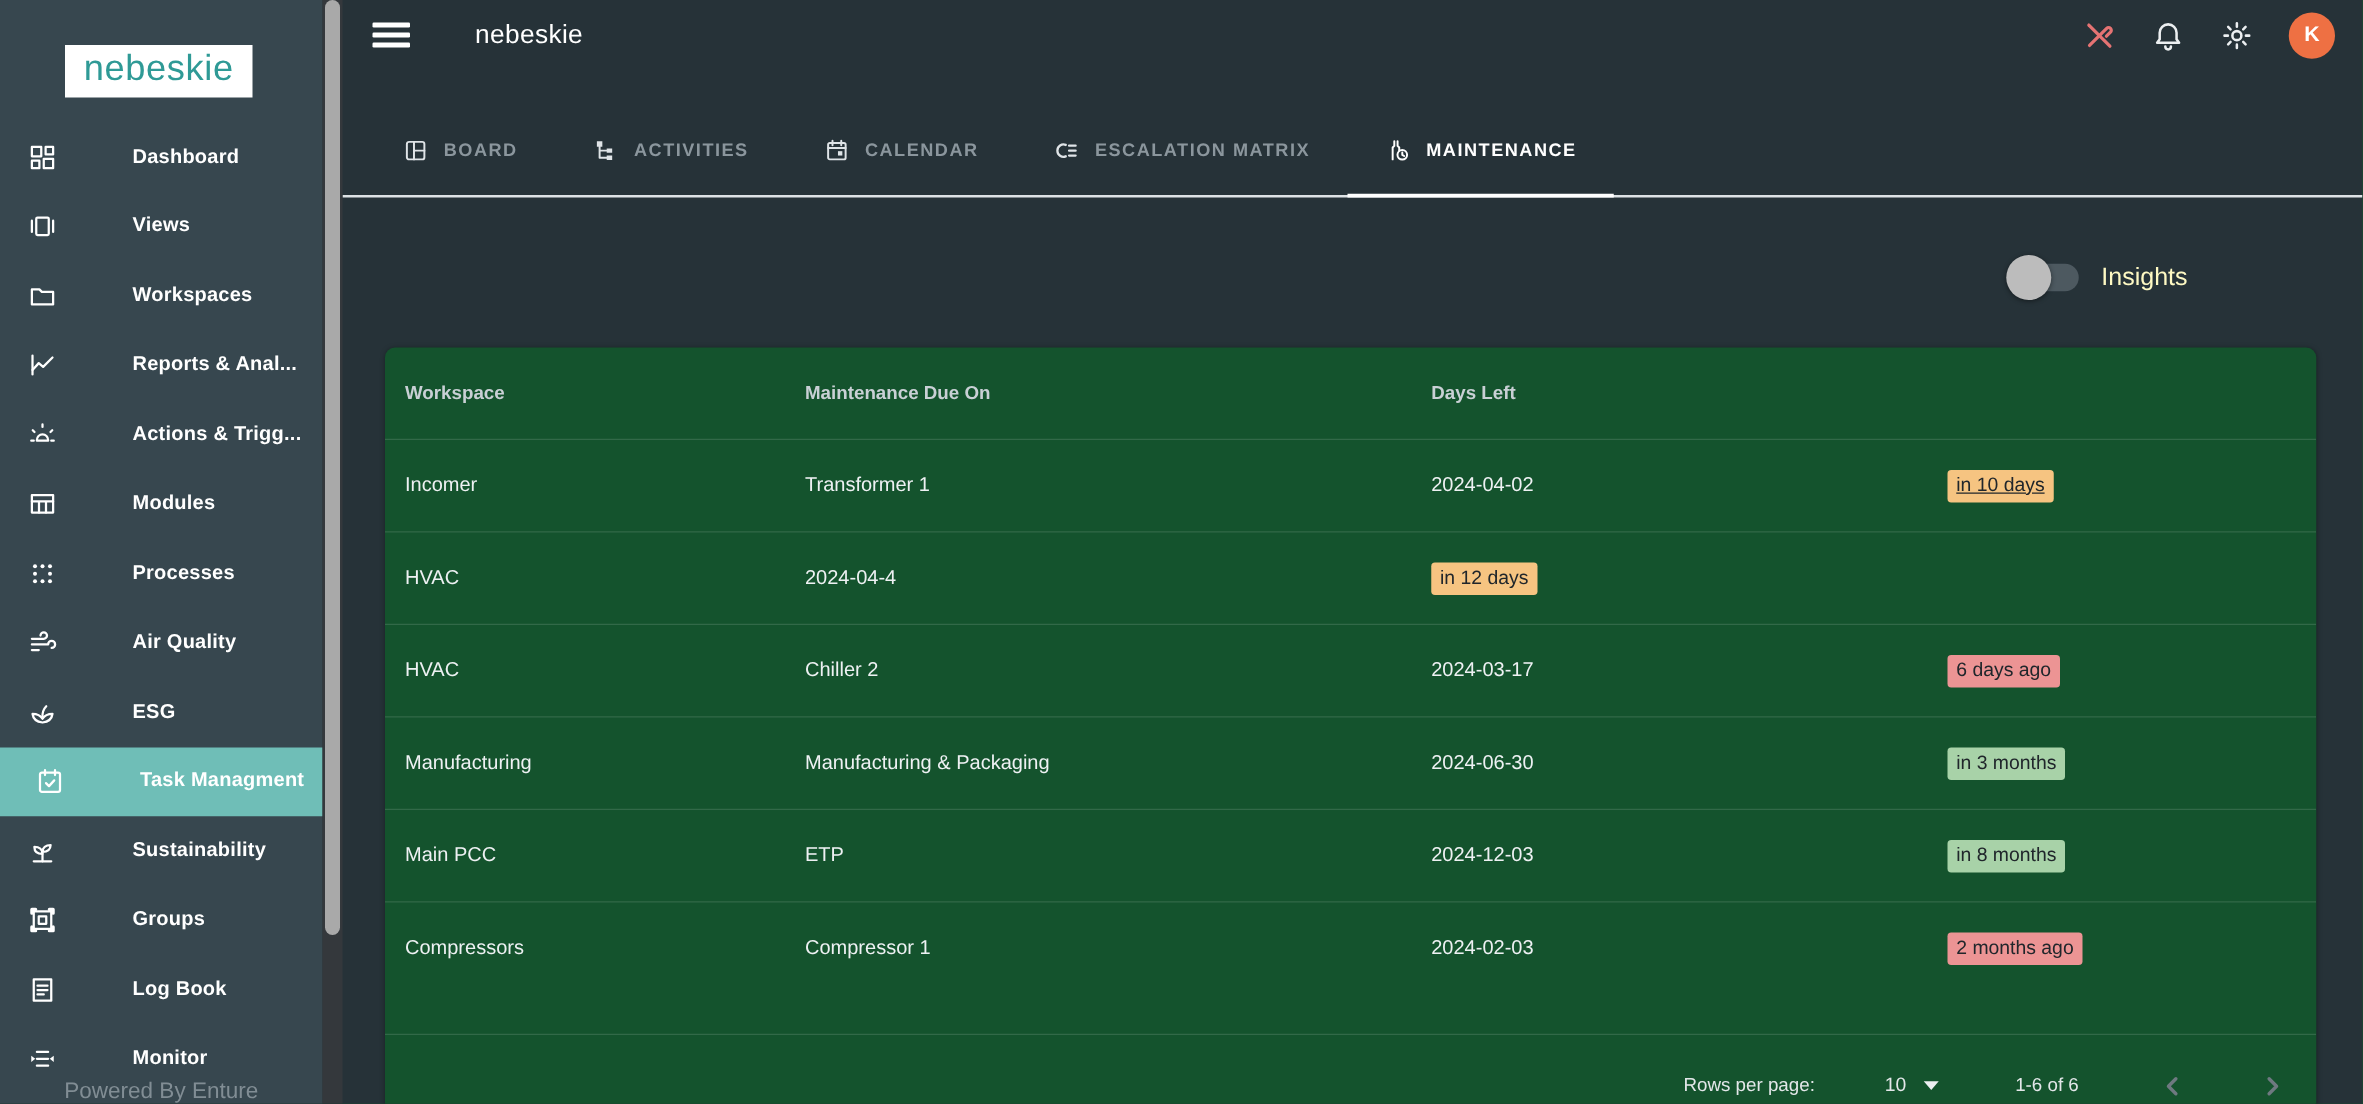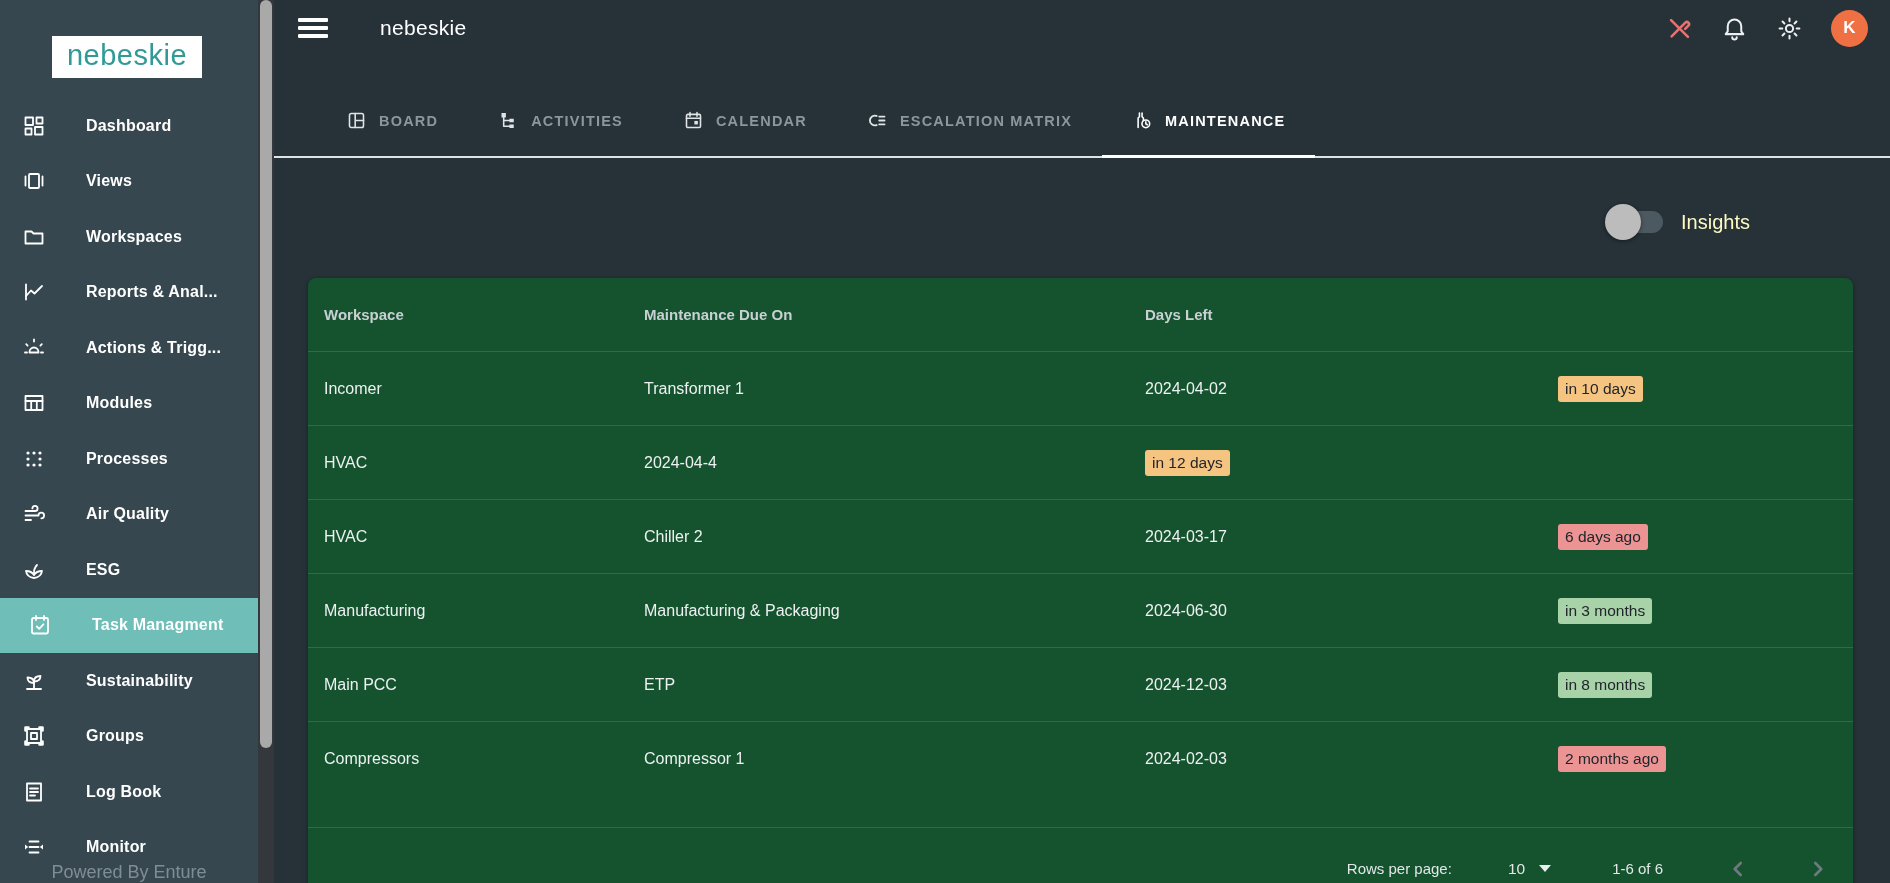--- a/index.html
+++ b/index.html
@@ -10,37 +10,37 @@
   }
   
   .sidebar { position:absolute; left:0; top:0; width:258px; height:883px; background:#37474f; color:#fff; z-index:2; }
   .logo-box { position:absolute; left:52px; top:36px; width:150px; height:42px; background:#ffffff; display:flex; align-items:center; justify-content:center; }
   .logo-text { color:#2f9a96; font-size:29px; font-weight:400; letter-spacing:0.5px; line-height:1; transform:translateY(-2px); }
   .sb-list { position:absolute; top:98px; left:0; right:0; }
   .sb-item { height:55.5px; display:flex; align-items:center; padding-left:22px; cursor:pointer; box-sizing:border-box; }
   .sb-item.selected { background:#6fbeb7;padding-left:28px; }
   .sb-icon { width:24px; height:24px; flex:none; color:#fff; }
   .sb-icon svg { width:24px; height:24px; display:block; }
-  .sb-label { margin-left:40px; font-size:16px; font-weight:bold; letter-spacing:0.2px; white-space:nowrap; }
+  .sb-label { margin-left:60px; font-size:16px; font-weight:bold; letter-spacing:0.2px; white-space:nowrap; }
   .watermark { position:absolute; left:0; right:0; bottom:0; text-align:center; color:rgba(174,184,190,0.62); font-size:18px; pointer-events:none; z-index:3; }
   
   .scrollbar { position:absolute; left:258px; top:0; bottom:0; width:16px; background:#34383c; z-index:2; }
   .scroll-thumb { position:absolute; left:2px; right:2px; top:0; height:748px; background:#a9a9a9; border-radius:7px; }
   
   .main { position:absolute; left:274px; top:0; right:0; bottom:0; }
   .topbar { height:56px; display:flex; align-items:center; padding:0 22px 0 24px; }
   .hamburger { width:30px; display:flex; flex-direction:column; gap:4.5px; cursor:pointer; }
   .hamburger span { display:block; height:3.5px; background:#fff; border-radius:1px; }
   .app-title { margin-left:52px; color:#fff; font-size:21px; letter-spacing:0.3px; }
   .topbar-right { margin-left:auto; display:flex; align-items:center; gap:28px; }
   .icon-btn { width:27px; height:27px; color:#eceff1; cursor:pointer; }
   .icon-btn svg { width:27px; height:27px; display:block; }
   .avatar { width:37px; height:37px; border-radius:50%; background:#ee7043; color:#fff; display:flex; align-items:center; justify-content:center; font-size:17px; font-weight:bold; cursor:pointer; }
   
-  .tabs { margin-top:29px; height:71px; display:flex; align-items:stretch; padding-left:42px; border-bottom:2px solid #dde2e5; }
+  .tabs { margin-top:29px; height:71px; display:flex; align-items:stretch; padding-left:18px; border-bottom:2px solid #dde2e5; }
   .tab { display:flex; align-items:center; gap:12px; padding:0 30px; color:#8b969d; font-size:14.5px; font-weight:bold; letter-spacing:1.2px; position:relative; cursor:pointer; white-space:nowrap; }
   .tab-icon { width:21px; height:21px; color:#dfe4e7; }
   .tab-icon svg { width:21px; height:21px; display:block; }
   .tab.active { color:#ffffff; }
   .tab.active .tab-icon { color:#ffffff; }
   .tab.active::after { content:""; position:absolute; left:0; right:0; bottom:-2px; height:3px; background:#ffffff; }
   
   .content { padding-top:46px; }
   .insights-row { display:flex; justify-content:flex-end; align-items:center; padding-right:140px; height:36px; }
   .switch { position:relative; width:60px; height:36px; cursor:pointer; flex:none; }
@@ -317,21 +317,21 @@
             <div class="hcell">Maintenance Due On</div>
             <div class="hcell">Days Left</div>
           </div>
       </div>
       <div class="tbody">
           <div class="trow">
     <div>Incomer</div>
     <div>Transformer 1</div>
     <div>2024-04-02</div>
     <div>
-      <span class="badge" style="background: rgb(246, 196, 129);">in 10 days</span>
+      <span class="badge" style="background: rgb(246, 196, 129); text-decoration: underline;">in 10 days</span>
     </div>
   </div>
           <div class="trow">
     <div>HVAC</div>
     <div>2024-04-4</div>
     <div>
       <span class="badge" style="background: rgb(246, 196, 129);">in 12 days</span>
     </div>
   </div>
           <div class="trow">

